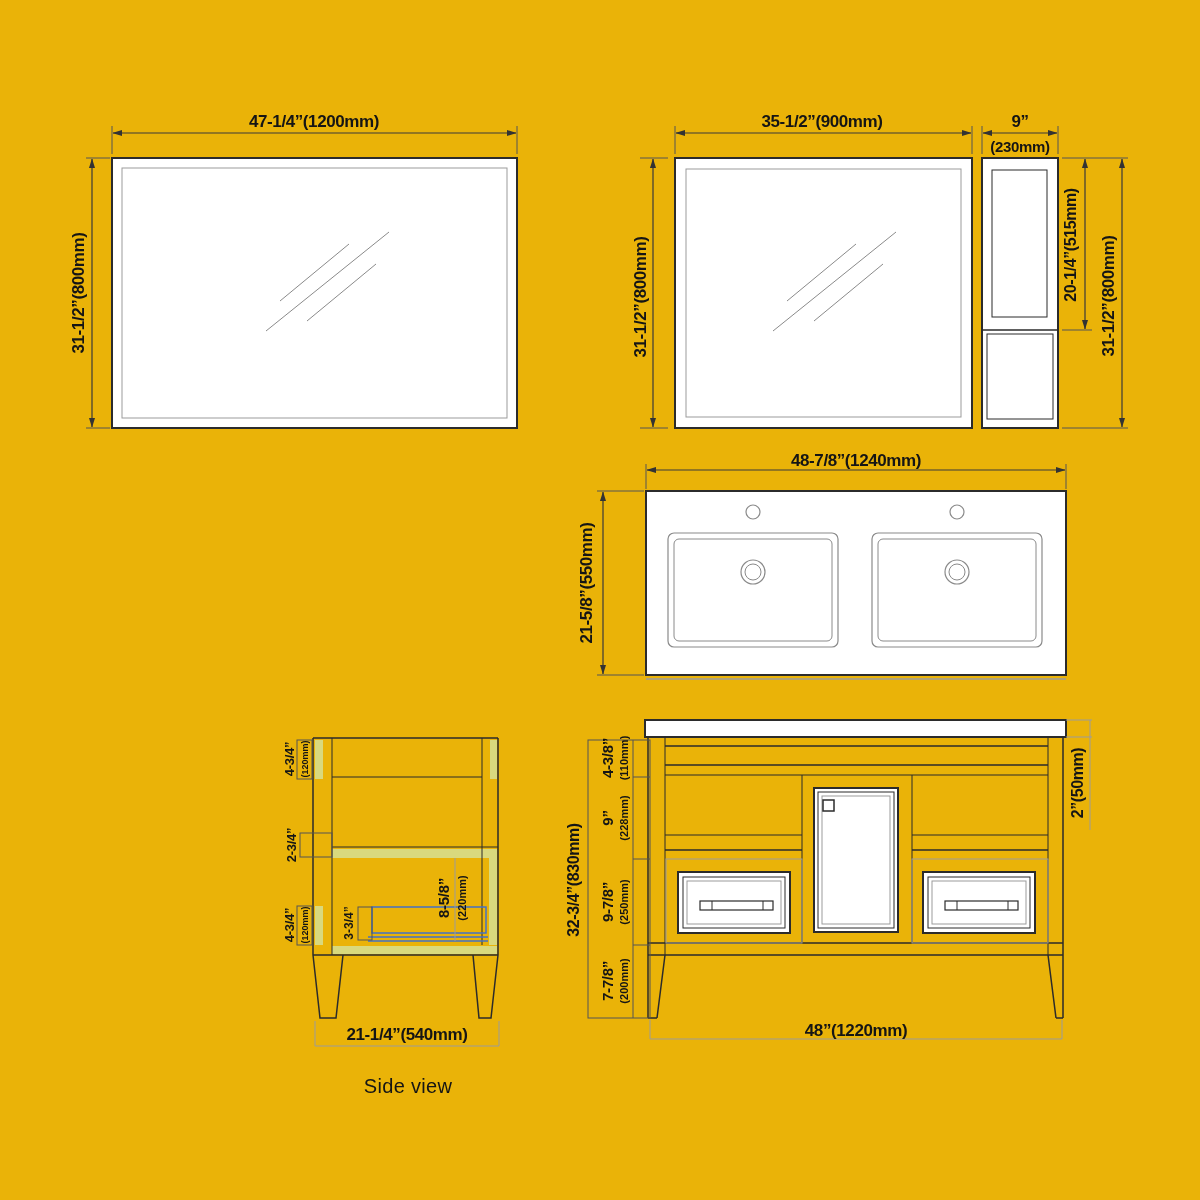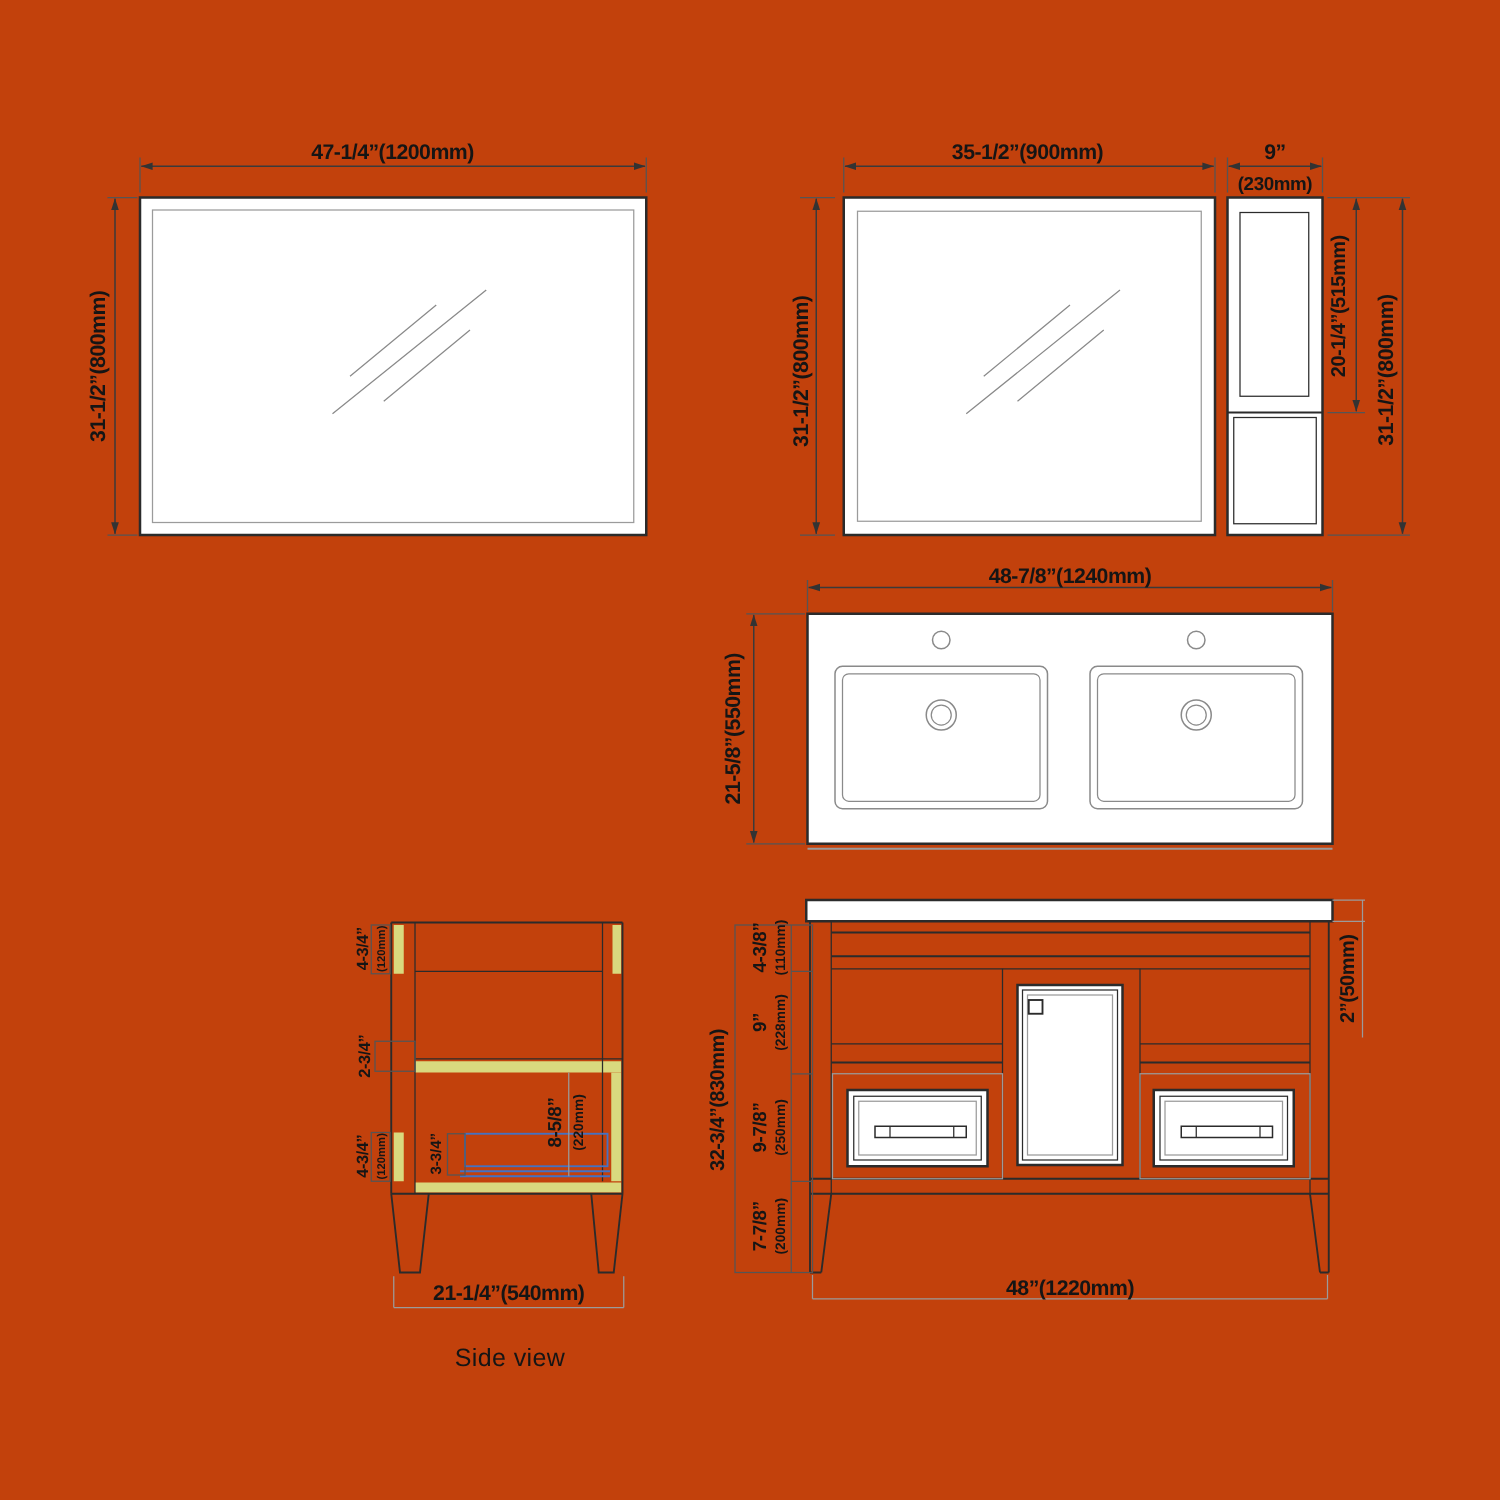--- a/index.html
+++ b/index.html
@@ -1,16 +1,16 @@
 <!DOCTYPE html>
 <html><head>
 <meta charset="utf-8">
 <style>
   html,body{margin:0;padding:0;background:#ffffff;}
-  .sheet{position:relative;width:1200px;height:1200px;background:#c2410c;overflow:hidden;}
+  .sheet{position:relative;width:1200px;height:1200px;background:#eab308;overflow:hidden;}
   svg{display:block;}
   text{font-family:"Liberation Sans","DejaVu Sans",sans-serif;font-weight:bold;fill:#151515;text-anchor:middle;}
   .t17{font-size:17px;letter-spacing:-0.4px;}
   .t16{font-size:16px;letter-spacing:-0.4px;}
   .t15{font-size:15px;letter-spacing:-0.3px;}
   .t13{font-size:13px;letter-spacing:-0.3px;}
   .t12{font-size:12px;}
   .t11{font-size:11px;}
   .t9{font-size:9px;}
   .caption{font-size:20px;font-weight:normal;letter-spacing:0.3px;}

